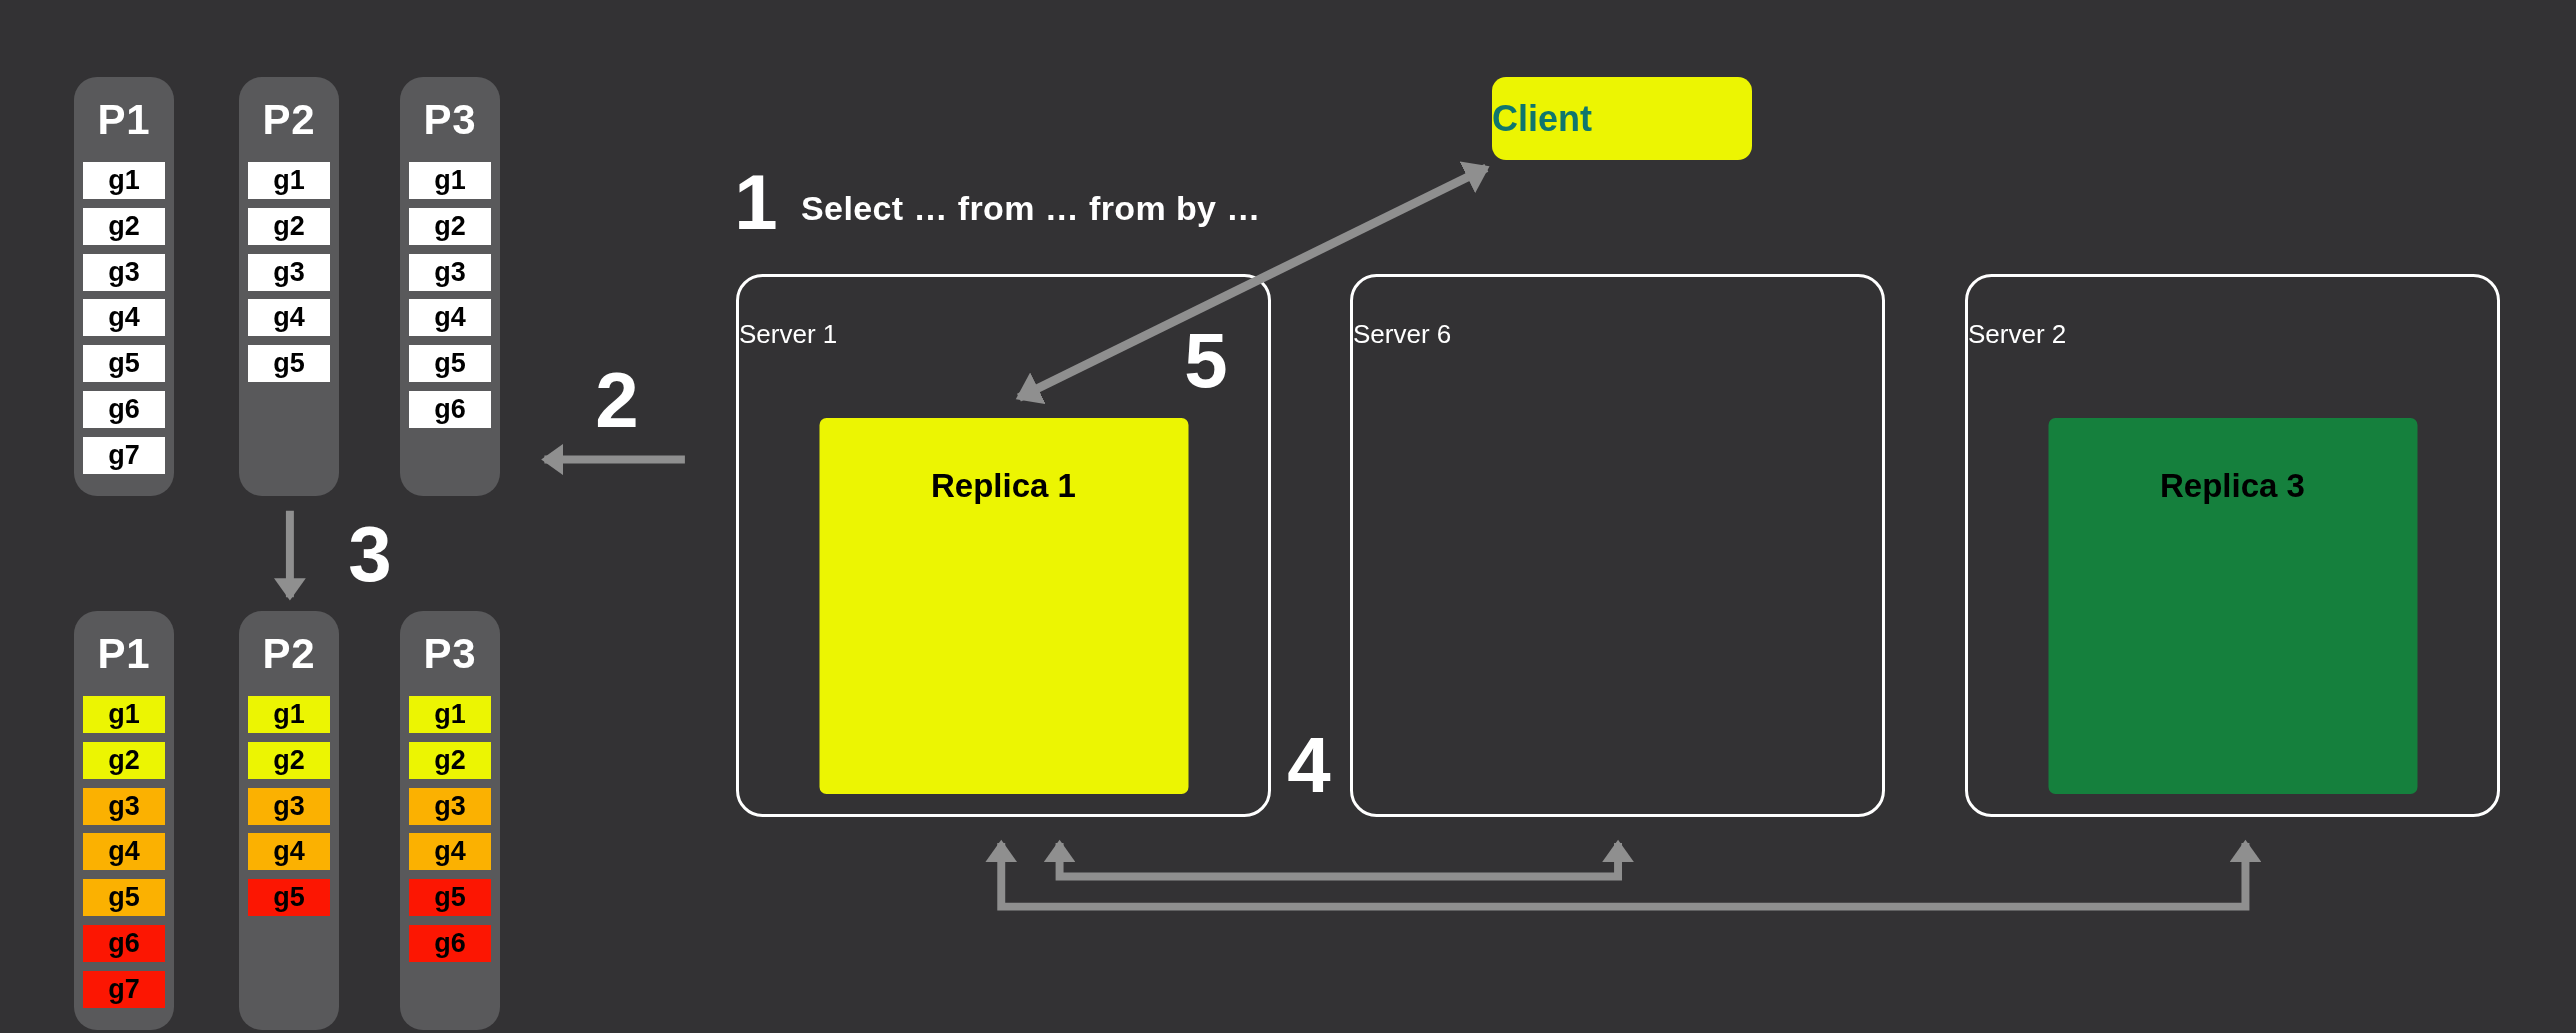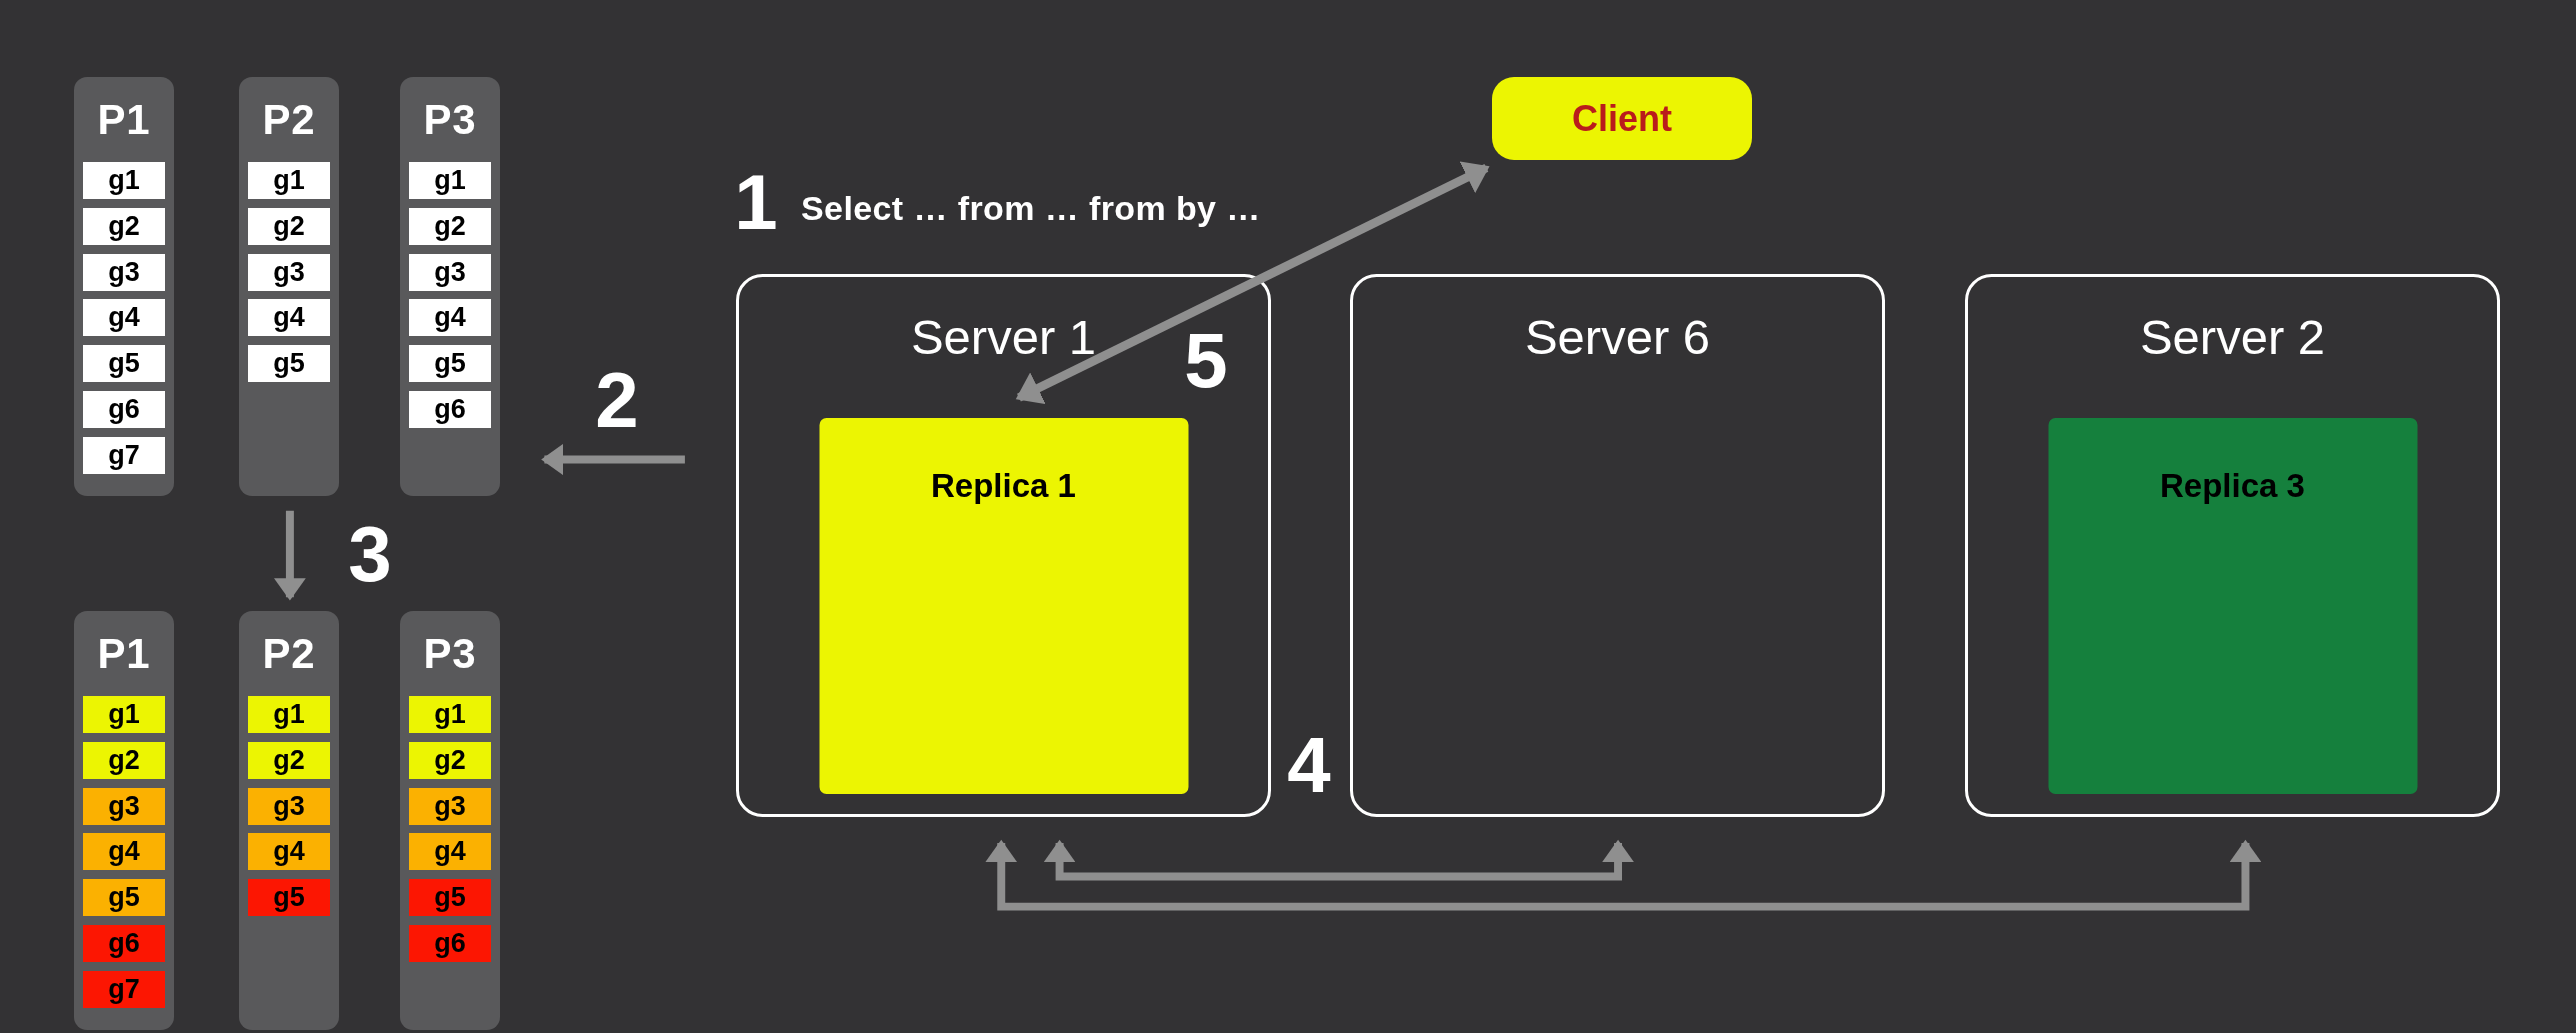--- a/index.html
+++ b/index.html
@@ -1,36 +1,36 @@
 <!DOCTYPE html>
 <html style="font-size:14px"><head>
 <meta charset="utf-8">
 <style>
   html,body{margin:0;padding:0;background:#232323;}
   .stage{
     position:relative;width:2576px;height:1033px;overflow:hidden;
     font-family:"Liberation Sans","DejaVu Sans",sans-serif;
   }
   
-  .pcol{position:absolute;width:100px;height:419px;border-radius:13px;}
+  .pcol{position:absolute;width:100px;height:419px;border-radius:23px;}
   .ptitle{height:85px;display:flex;align-items:center;justify-content:center;
     color:#fff;font-size:42px;font-weight:700;letter-spacing:0.9px;}
   .cells{display:flex;flex-direction:column;gap:8.8px;align-items:center;}
   .cell{width:82px;height:37px;display:flex;align-items:center;justify-content:center;
     color:#000;font-size:27px;font-weight:700;}
   
   .server{position:absolute;top:274px;width:535px;height:543px;box-sizing:border-box;
     border:3.5px solid #fff;border-radius:26.5px;}
-  .server-label{margin-top:32px;text-align:center;color:#fff;font-size:49px;font-weight:500;}
+  .server-label{margin-top:42px;color:#fff;font-size:26px;font-weight:500;}
   .replica{position:absolute;top:141px;left:50%;transform:translateX(-50%);
     width:369px;height:376px;border-radius:7px;}
   .replica-label{margin-top:49px;text-align:center;color:#000;font-size:33px;font-weight:700;}
   
-  .client{position:absolute;left:1492px;top:77px;width:260px;height:83px;border-radius:22px;
-    display:flex;align-items:center;justify-content:center;color:#b91c1c;font-size:36px;font-weight:700;}
+  .client{position:absolute;left:1492px;top:77px;width:260px;height:83px;border-radius:14px;
+    display:flex;align-items:center;color:#0f766e;font-size:36px;font-weight:700;}
   
   .stepnum{position:absolute;width:124px;text-align:center;color:#fff;
     font-size:78px;font-weight:700;line-height:1;}
   .query{position:absolute;left:801px;top:189px;color:#fff;font-size:34px;font-weight:700;
     letter-spacing:0.4px;white-space:nowrap;}
   
   svg.arrows{position:absolute;left:0;top:0;pointer-events:none;}
   svg.arrows path.arrow-line{fill:none;stroke-linejoin:miter;}
 </style>
 </head>

